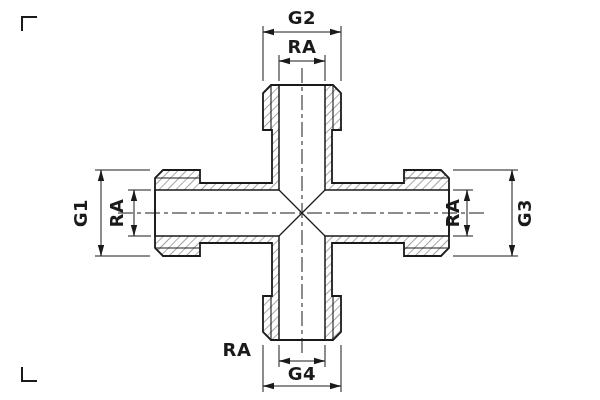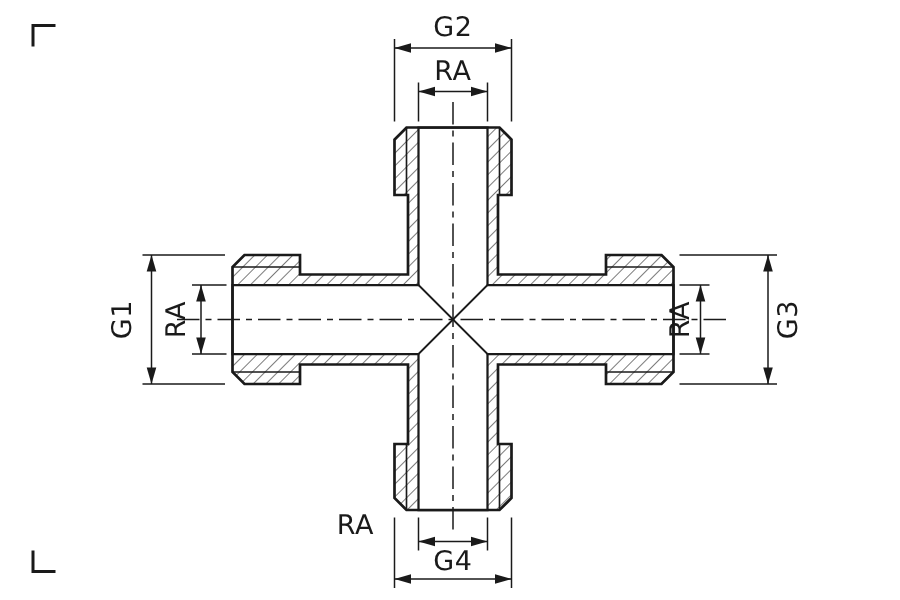--- a/index.html
+++ b/index.html
@@ -7,20 +7,21 @@
     padding: 0;
     background: #ffffff;
     font-family: "DejaVu Sans", "Liberation Sans", sans-serif;
   }
   .canvas {
     position: relative;
     width: 600px;
     height: 400px;
     background: #ffffff;
     overflow: hidden;
+    font-weight: bold;
   }
   svg text {
     font-family: "DejaVu Sans", "Liberation Sans", sans-serif;
     font-size: 18px;
     fill: #1a1a1a;
     letter-spacing: 0.5px;
   }
 </style>
 </head>
 <body>

